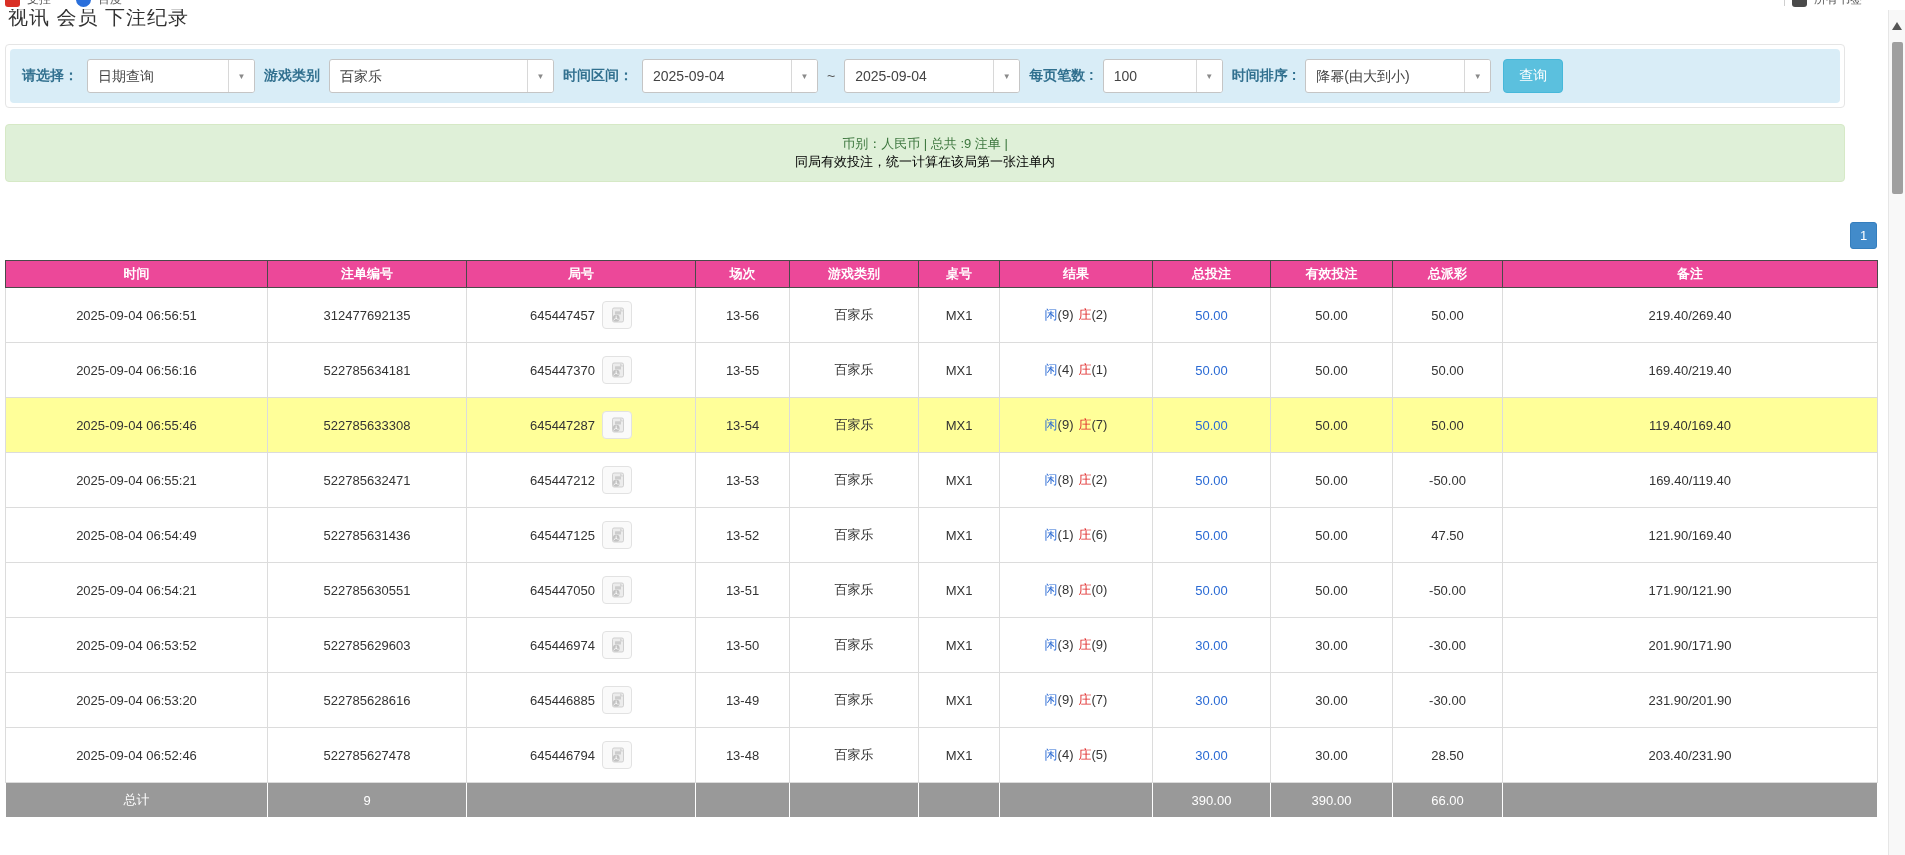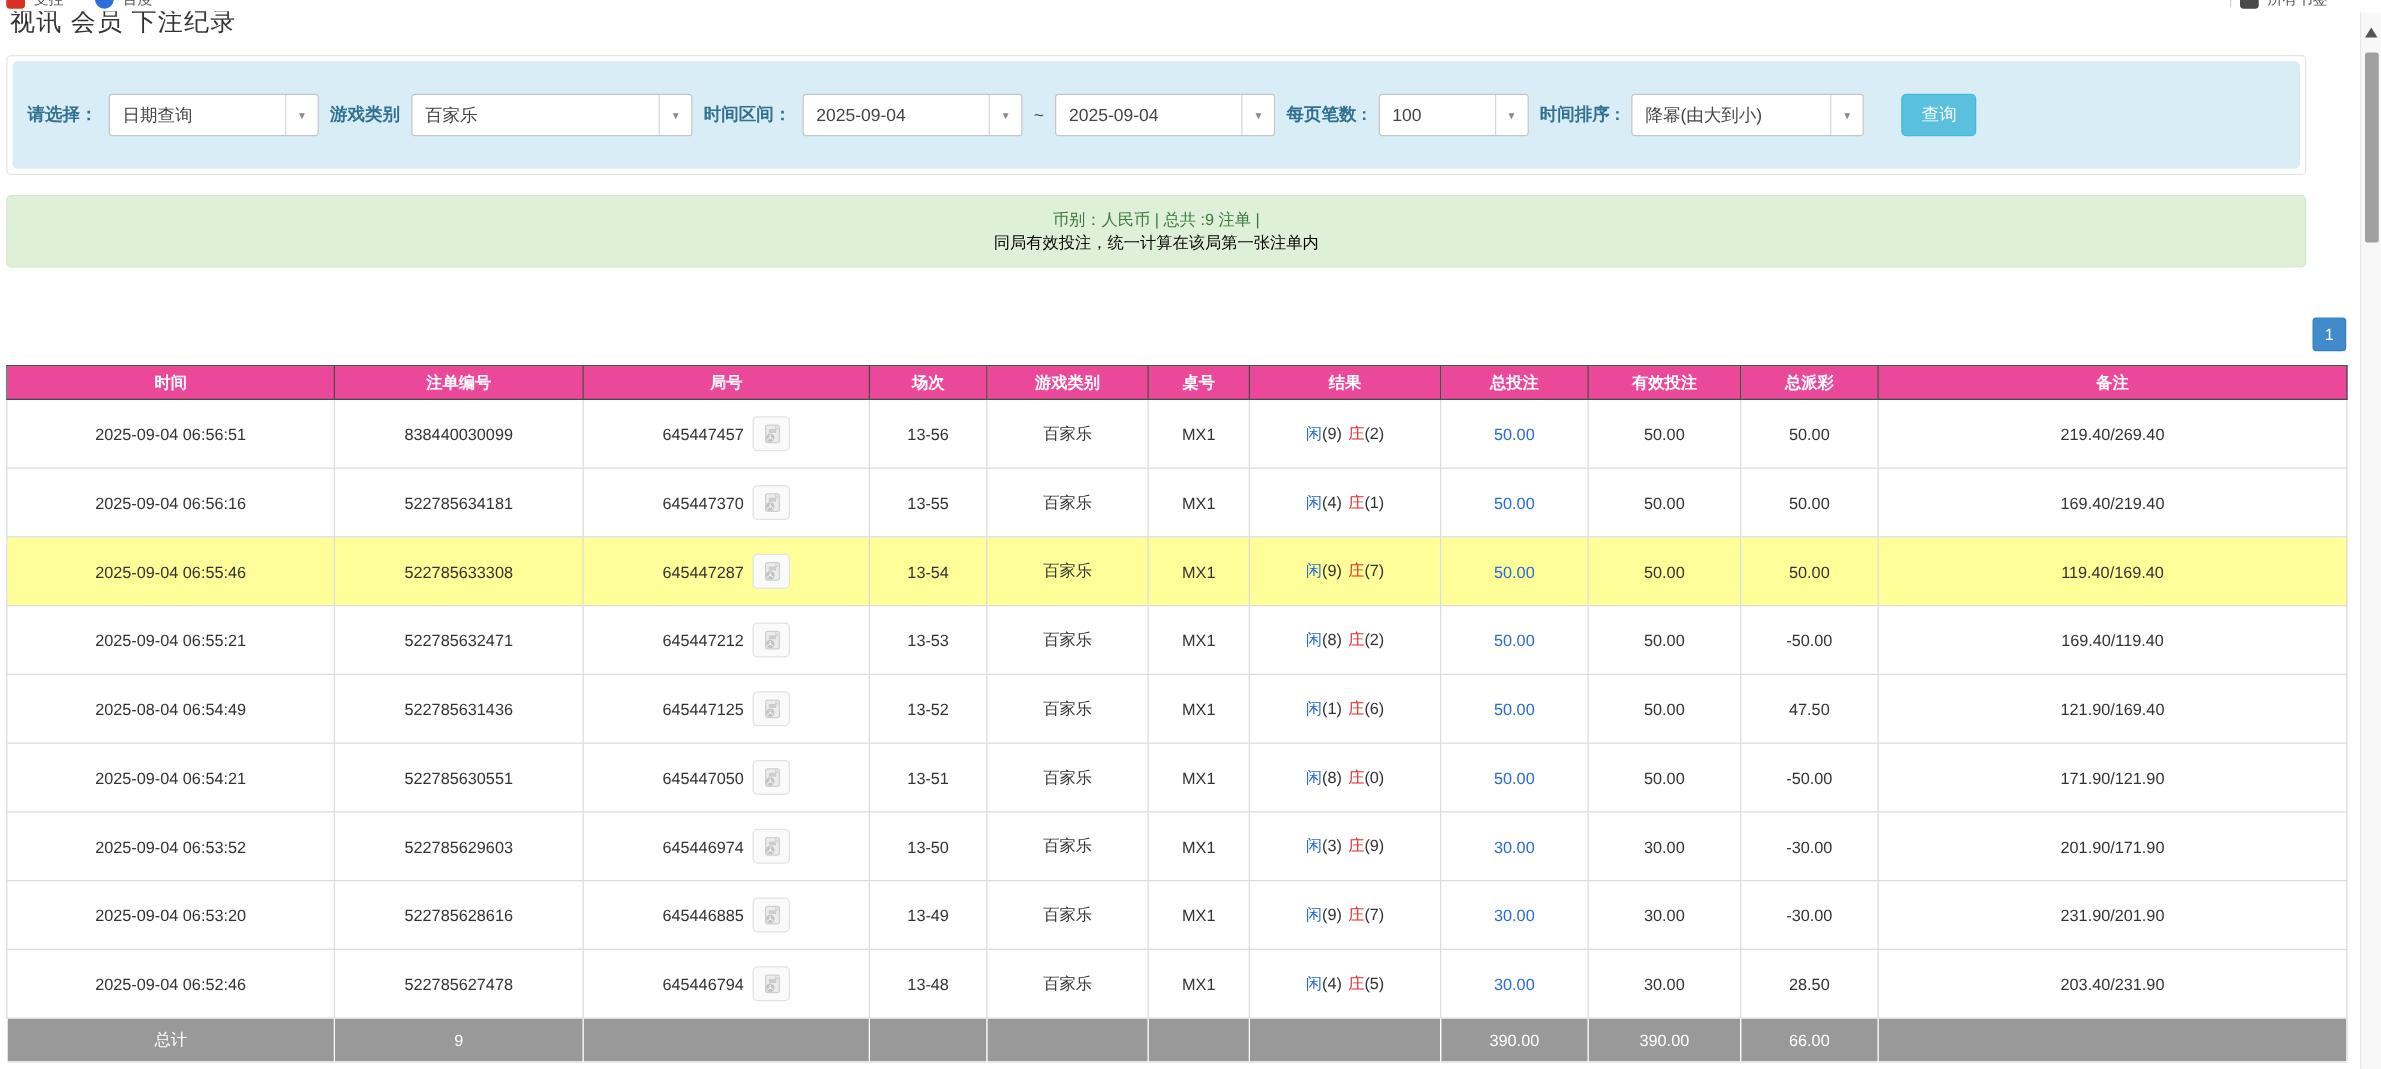--- a/index.html
+++ b/index.html
@@ -32,41 +32,41 @@
   }
 
   
   .outer-panel {
     width: 1840px; margin: 10px 0 0 5px;
     border: 1px solid #e5e5e5; border-radius: 4px;
     padding: 4px; background: #fff;
   }
   .filter-bar {
     background: #d9edf7; border-radius: 4px;
-    padding: 26px 12px;
+    padding: 10px 12px;
     display: flex; align-items: center; gap: 9px;
   }
   .flabel { color: #31708f; font-weight: bold; font-size: 14px; white-space: nowrap; }
   .combo {
     display: inline-flex; align-items: stretch; height: 34px;
     background: #fff; border: 1px solid #c5c5c5; border-radius: 3px;
     overflow: hidden; flex: 0 0 auto;
   }
   .combo .val { padding: 0 10px; line-height: 32px; font-size: 14px; color: #444; flex: 1 1 auto; white-space: nowrap; overflow: hidden; }
   .combo .arrow {
     width: 26px; border-left: 1px solid #d8d8d8; flex: 0 0 auto;
     display: flex; align-items: center; justify-content: center;
     background: #fff; color: #8a8a8a; font-size: 8px;
   }
   .w-select { width: 168px; } .w-game { width: 225px; }
   .w-date { width: 176px; }  .w-size { width: 120px; }
   .w-sort { width: 186px; }
   .tilde { font-size: 14px; color: #555; }
   .btn-query {
-    height: 34px; padding: 0 15px; margin-left: 21px;
+    height: 34px; padding: 0 15px; margin-left: 3px;
     background: #5bc0de; border: 1px solid #46b8da; border-radius: 4px;
     color: #fff; font-size: 14px; cursor: pointer;
   }
 
   
   .summary {
     width: 1840px; margin: 16px 0 0 5px;
     background: #dff0d8; border: 1px solid #d6e9c6; border-radius: 4px;
     padding: 10px 14px;
     display: flex; justify-content: space-between; align-items: center;
@@ -227,21 +227,21 @@
       <th>结果</th>
       <th>总投注</th>
       <th>有效投注</th>
       <th>总派彩</th>
       <th>备注</th>
     </tr>
   </thead>
   <tbody class="data">
   <tr>
     <td>2025-09-04 06:56:51</td>
-    <td>838440030099</td>
+    <td>312477692135</td>
     <td>
       <span class="round-flex">
         <span>645447457</span>
         <span class="video-btn">
           <svg width="17" height="17" viewBox="0 0 17 17">
             <rect x="3.5" y="1" width="11" height="14" rx="1.6" fill="#ececec" stroke="#cfcfcf"></rect>
             <path d="M11 1 L14.5 4.5 L11 4.5 Z" fill="#d6d6d6"></path>
             <rect x="6" y="4.2" width="6" height="3.2" rx="0.5" fill="#cdcdcd"></rect>
             <circle cx="7.2" cy="11.2" r="3.4" fill="#c2c2c2"></circle>
             <circle cx="7.2" cy="11.2" r="1" fill="#f7f7f7"></circle>

